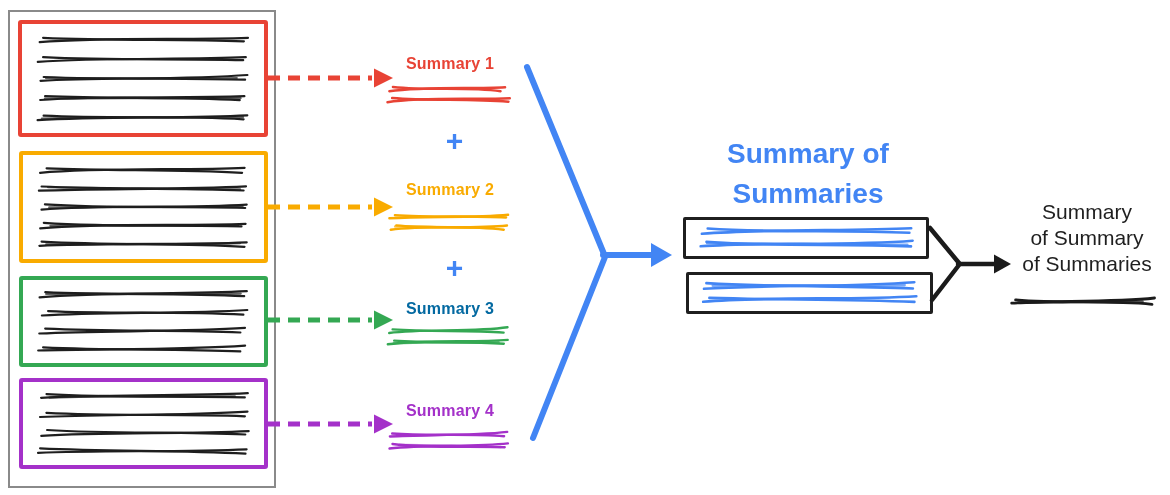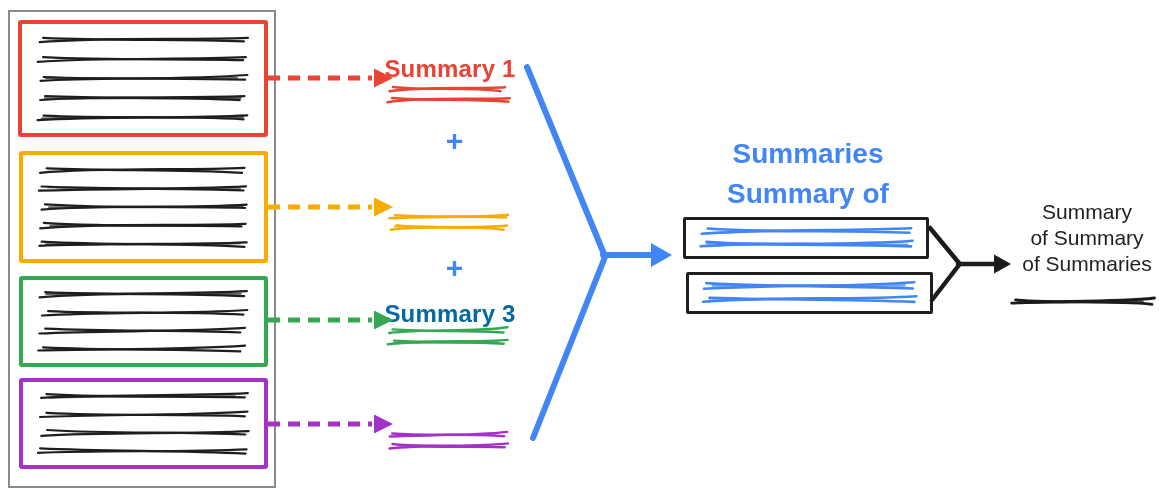--- a/index.html
+++ b/index.html
@@ -3,21 +3,21 @@
 <meta charset="utf-8">
 <style>
   html,body{margin:0;padding:0;background:#ffffff;}
   body{font-family:"Liberation Sans","DejaVu Sans",sans-serif;}
   #canvas{position:relative;width:1170px;height:495px;background:#ffffff;overflow:hidden;}
   .abs{position:absolute;}
   #connectors{position:absolute;left:0;top:0;pointer-events:none;}
   .frame{border:2px solid #8a8a8a;background:#ffffff;}
   .chunk{border:4px solid #000;border-radius:3px;background:#ffffff;}
   .chunk-fill{position:absolute;left:14px;right:14px;}
-  .sum-label{font-size:24px;font-weight:600;text-align:center;letter-spacing:0.2px;white-space:nowrap;}
+  .sum-label{font-size:16px;font-weight:600;text-align:center;letter-spacing:0.2px;white-space:nowrap;}
   .plus{font-size:30px;font-weight:700;text-align:center;line-height:30px;}
   .sos-title{font-size:28px;font-weight:700;text-align:center;line-height:40px;white-space:nowrap;}
   .sos-box{border:3px solid #1f1f1f;border-radius:2px;background:#ffffff;}
   .sos-box-fill{position:absolute;left:12px;right:12px;top:4px;bottom:5px;}
   .final-label{font-size:21px;font-weight:500;text-align:center;line-height:26px;white-space:nowrap;}
 </style>
 </head>
 <body>
 
 <div id="canvas">
@@ -93,50 +93,52 @@
   <div class="abs" style="left:386px;top:83px;width:125px;height:22px;"><svg width="125" height="22" viewBox="0 0 125 22" fill="none" stroke="#E84335" stroke-width="2.4" stroke-linecap="round">
         <path d="M 3.3 8.2 C 38 3.5, 88 6.0, 119.1 4.2"></path>
         <path d="M 6.9 4.0 C 44 7.9, 81 3.8, 114.6 8.2"></path>
         <path d="M 1.5 19.2 C 38 13.7, 88 16.9, 123.8 15.3"></path>
         <path d="M 6.1 15.0 C 44 17.9, 81 15.7, 122.5 18.7"></path>
         <path opacity="0.7" d="M 12.6 16.4 C 50 15.9, 75 17.0, 112.9 16.9"></path>
       </svg></div>
 
   <div class="abs plus" style="left: 427px; top: 126px; width: 55px; color: rgb(66, 133, 244);">+</div>
 
+  <div class="abs sum-label" style="left: 375px; top: 181px; width: 150px; color: rgb(249, 171, 0);">Summary 2</div>
   <div class="abs" style="left:386px;top:211px;width:125px;height:22px;"><svg width="125" height="22" viewBox="0 0 125 22" fill="none" stroke="#F9AB00" stroke-width="2.4" stroke-linecap="round">
         <path d="M 3.4 7.3 C 38 4.9, 88 7.1, 122.1 3.8"></path>
         <path d="M 8.9 4.2 C 44 6.4, 81 4.8, 120.1 6.5"></path>
         <path d="M 4.7 18.7 C 38 14.1, 88 18.2, 121.0 14.5"></path>
         <path d="M 10.3 14.4 C 44 17.4, 81 14.8, 117.8 18.7"></path>
         <path opacity="0.7" d="M 9.1 15.5 C 50 15.3, 75 17.2, 108.1 16.9"></path>
       </svg></div>
 
   <div class="abs plus" style="left: 427px; top: 253px; width: 55px; color: rgb(66, 133, 244);">+</div>
 
   <div class="abs sum-label" style="left: 375px; top: 300px; width: 150px; color: #0369a1;">Summary 3</div>
   <div class="abs" style="left:386px;top:325px;width:125px;height:23px;"><svg width="125" height="23" viewBox="0 0 125 23" fill="none" stroke="#34A853" stroke-width="2.4" stroke-linecap="round">
         <path d="M 3.2 8.0 C 38 3.6, 88 7.3, 121.5 2.3"></path>
         <path d="M 6.6 4.4 C 44 7.1, 81 5.0, 117.6 7.6"></path>
         <path d="M 1.8 19.3 C 38 14.4, 88 17.6, 121.7 14.9"></path>
         <path d="M 8.2 15.6 C 44 18.3, 81 16.1, 117.8 18.7"></path>
         <path opacity="0.7" d="M 7.8 18.3 C 50 16.4, 75 18.5, 112.6 17.2"></path>
       </svg></div>
 
+  <div class="abs sum-label" style="left: 375px; top: 402px; width: 150px; color: rgb(164, 49, 201);">Summary 4</div>
   <div class="abs" style="left:386px;top:429px;width:125px;height:23px;"><svg width="125" height="23" viewBox="0 0 125 23" fill="none" stroke="#A431C9" stroke-width="2.4" stroke-linecap="round">
         <path d="M 3.9 7.5 C 38 5.6, 88 6.9, 121.2 2.9"></path>
         <path d="M 6.2 4.5 C 44 7.3, 81 4.1, 118.1 7.2"></path>
         <path d="M 3.5 19.5 C 38 15.4, 88 18.0, 121.9 14.4"></path>
         <path d="M 6.5 15.0 C 44 19.5, 81 17.0, 118.7 18.3"></path>
         <path opacity="0.7" d="M 13.1 15.9 C 50 16.1, 75 17.7, 114.9 18.0"></path>
       </svg></div>
 
   <div class="abs sos-title" style="left: 680px; top: 134px; width: 256px; color: rgb(66, 133, 244);">
+    <div>Summary of</div>
     <div>Summaries</div>
-    <div>Summary of</div>
   </div>
 
   <div class="abs sos-box" style="left: 683px; top: 217px; width: 240px; height: 36px; border-color: rgb(31, 31, 31);">
     <div class="sos-box-fill"><svg width="216" height="27" viewBox="0 0 216 27" fill="none" stroke="#4285F4" stroke-width="2.6" stroke-linecap="round">
           <path d="M 3.9 9.8 C 65 5.2, 151 7.0, 213.2 4.3"></path>
           <path d="M 9.7 4.5 C 76 9.1, 140 5.6, 211.4 8.7"></path>
           <path d="M 2.7 22.3 C 65 17.8, 151 21.9, 214.6 16.7"></path>
           <path d="M 8.5 17.9 C 76 22.7, 140 19.5, 213.0 22.4"></path>
           <path opacity="0.7" d="M 9.1 19.0 C 86 19.5, 130 21.0, 209.3 20.8"></path>
         </svg></div>

